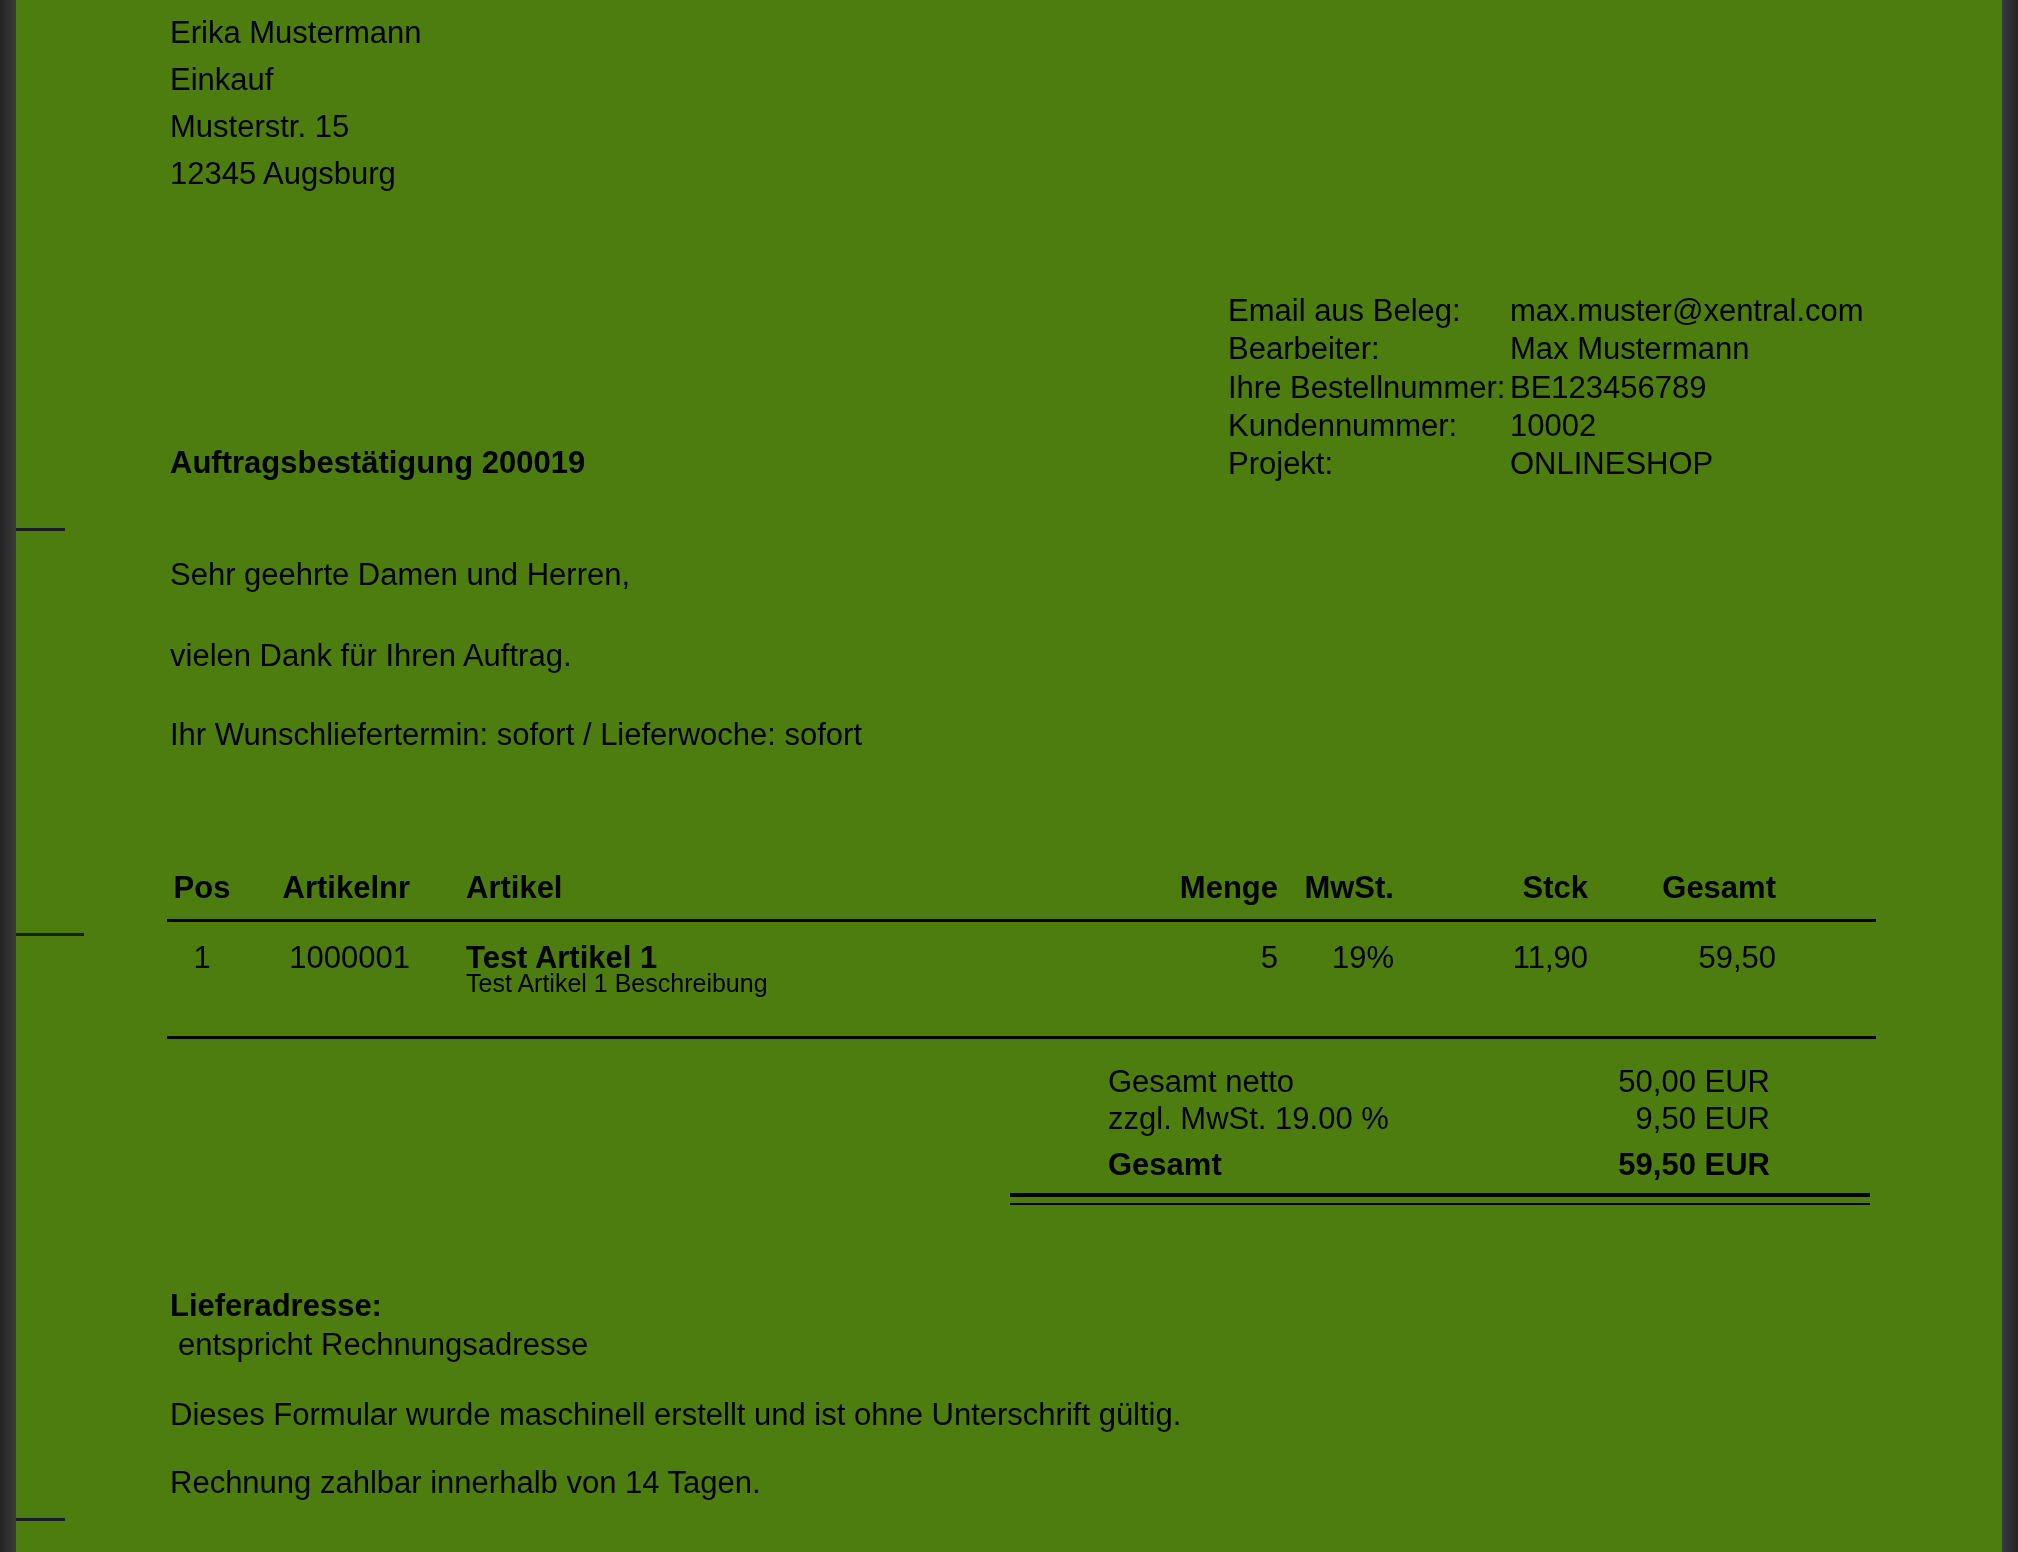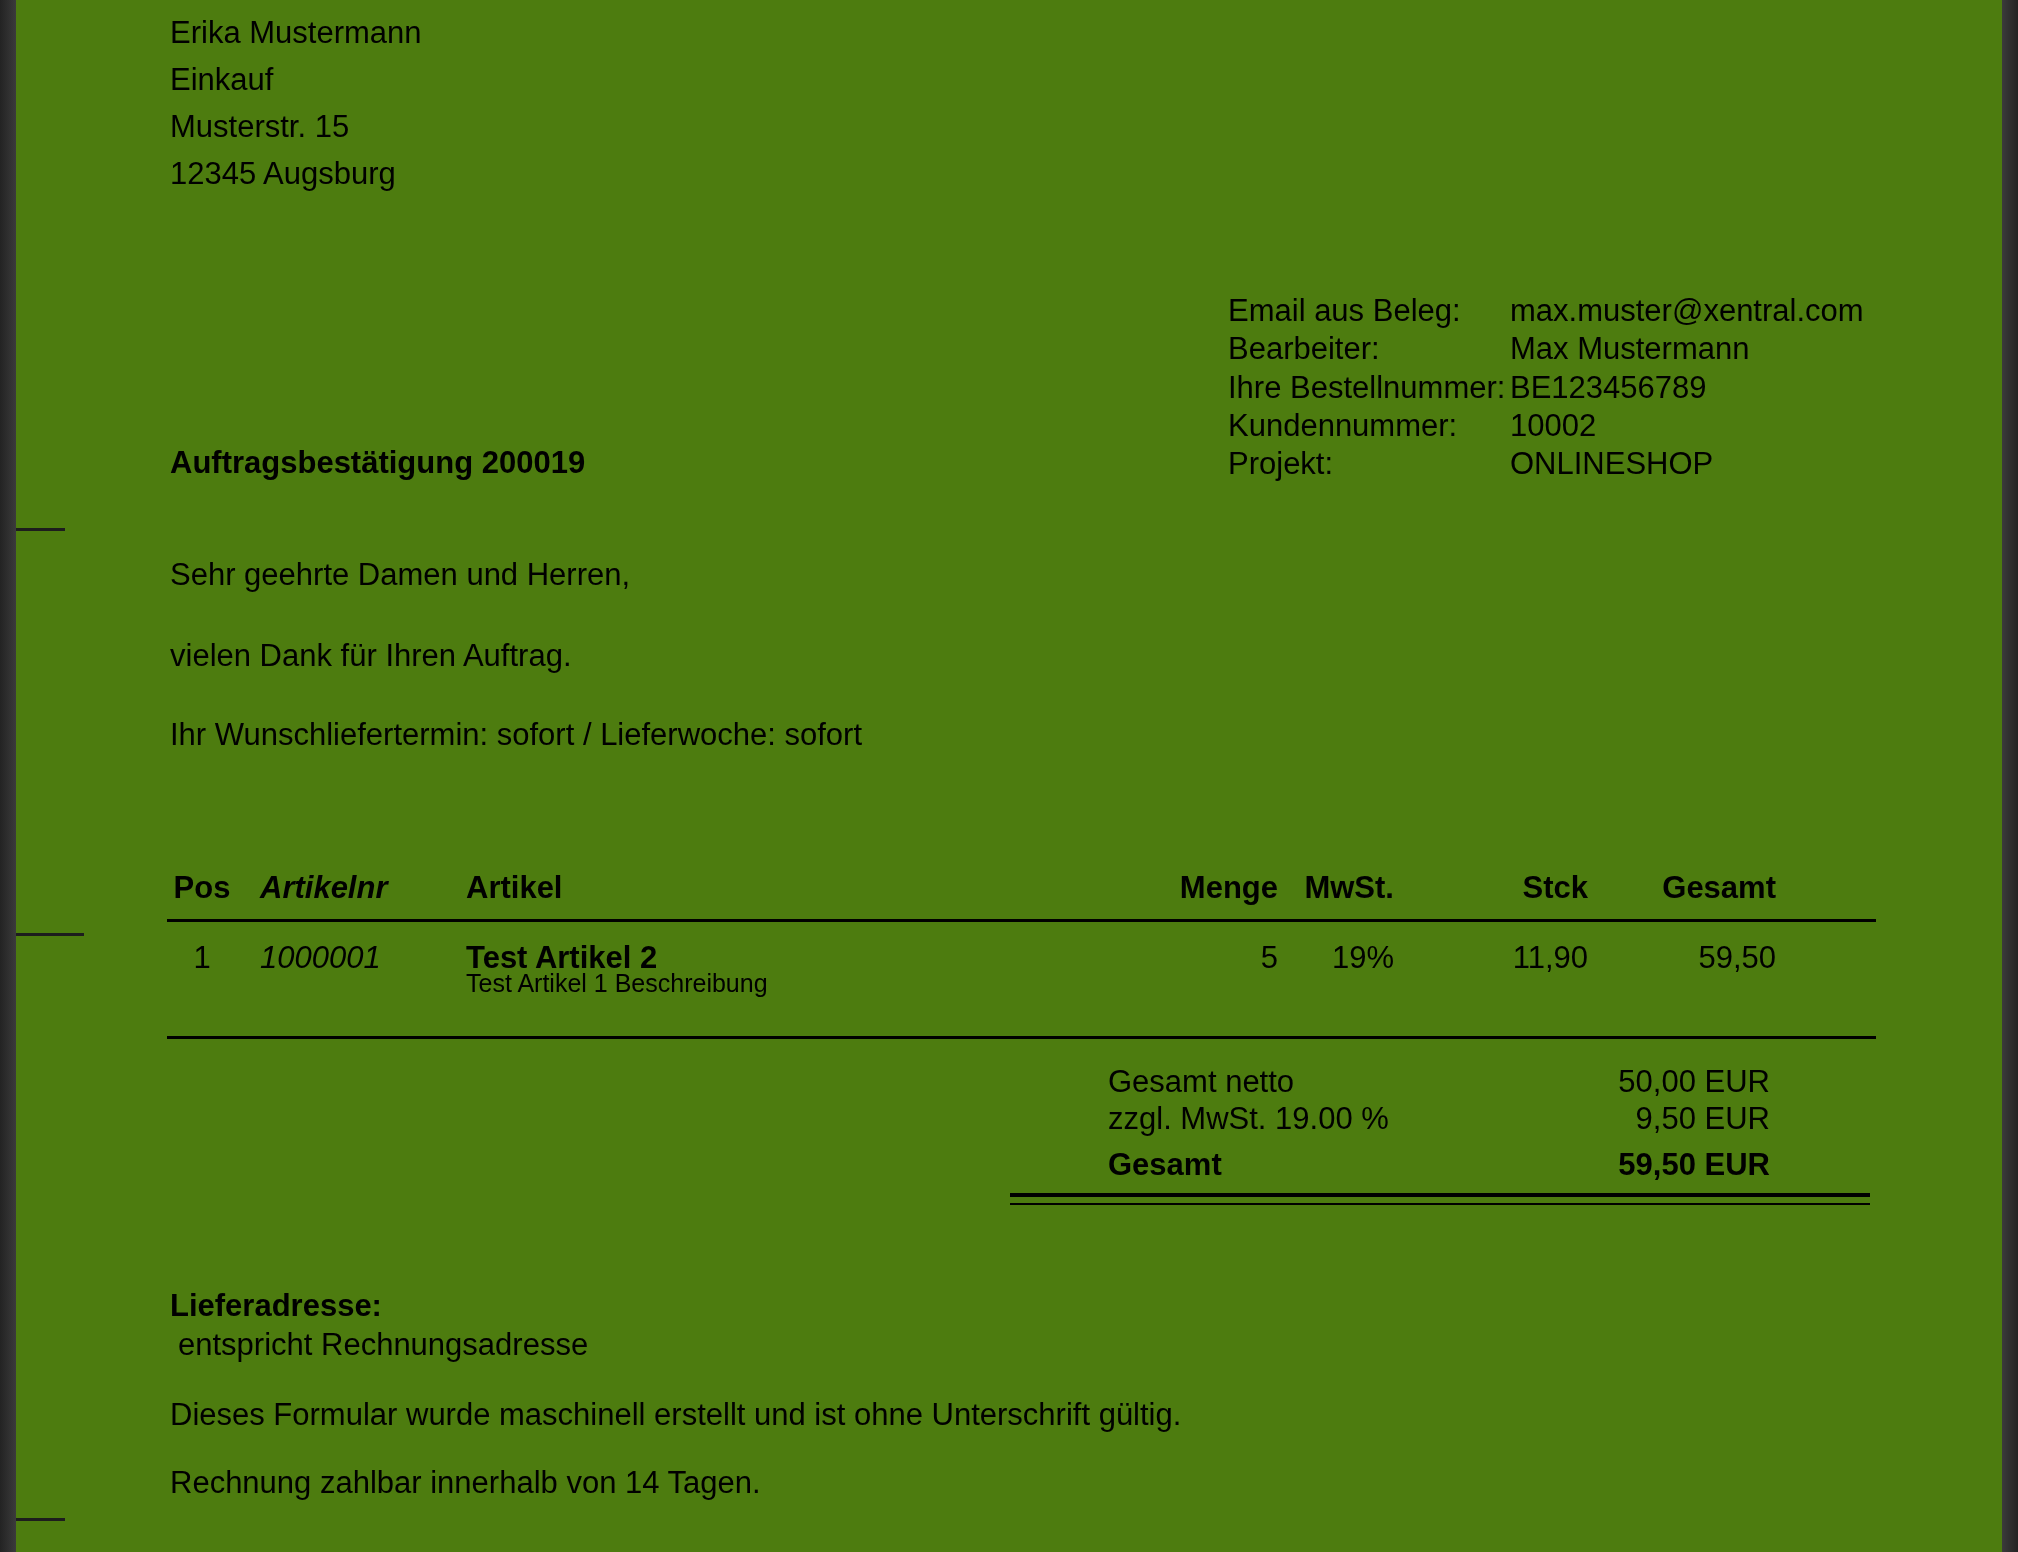--- a/index.html
+++ b/index.html
@@ -41,21 +41,21 @@
 
   
   .greet-1 { left:170px; top:557px; }
   .greet-2 { left:170px; top:638px; }
   .greet-3 { left:170px; top:717px; }
 
   
   .th { top:870px; font-weight:bold; }
   .td { top:940px; }
   .col-pos      { left:170px;  width:64px;  text-align:center; }
-  .col-artnr    { left:260px;  width:140px; text-align:left;font-style:italic; }
+  .col-artnr    { left:270px;  width:140px; text-align:right; }
   .col-artikel  { left:466px; }
   .col-menge    { left:1128px; width:150px; text-align:right; }
   .col-mwst     { left:1274px; width:120px; text-align:right; }
   .col-stck     { left:1438px; width:150px; text-align:right; }
   .col-gesamt   { left:1606px; width:170px; text-align:right; }
   .td-desc { left:466px; top:969px; font-size:25px; }
 
   .rule { position:absolute; background:#000000; }
   .rule-header { left:167px; top:919px;  width:1709px; height:3px; }
   .rule-row    { left:167px; top:1036px; width:1709px; height:3px; }
@@ -128,21 +128,21 @@
   <div class="abs th col-artikel">Artikel</div>
   <div class="abs th col-menge">Menge</div>
   <div class="abs th col-mwst">MwSt.</div>
   <div class="abs th col-stck">Stck</div>
   <div class="abs th col-gesamt">Gesamt</div>
 
   <div class="rule rule-header"></div>
 
   <div class="abs td col-pos">1</div>
   <div class="abs td col-artnr">1000001</div>
-  <div class="abs td col-artikel b">Test Artikel 2</div>
+  <div class="abs td col-artikel b">Test Artikel 1</div>
   <div class="abs td-desc">Test Artikel 1 Beschreibung</div>
   <div class="abs td col-menge">5</div>
   <div class="abs td col-mwst">19%</div>
   <div class="abs td col-stck">11,90</div>
   <div class="abs td col-gesamt">59,50</div>
 
   <div class="rule rule-row"></div>
 
   <div class="abs tot-label row-net">Gesamt netto</div>
   <div class="abs tot-value row-net">50,00 EUR</div>

